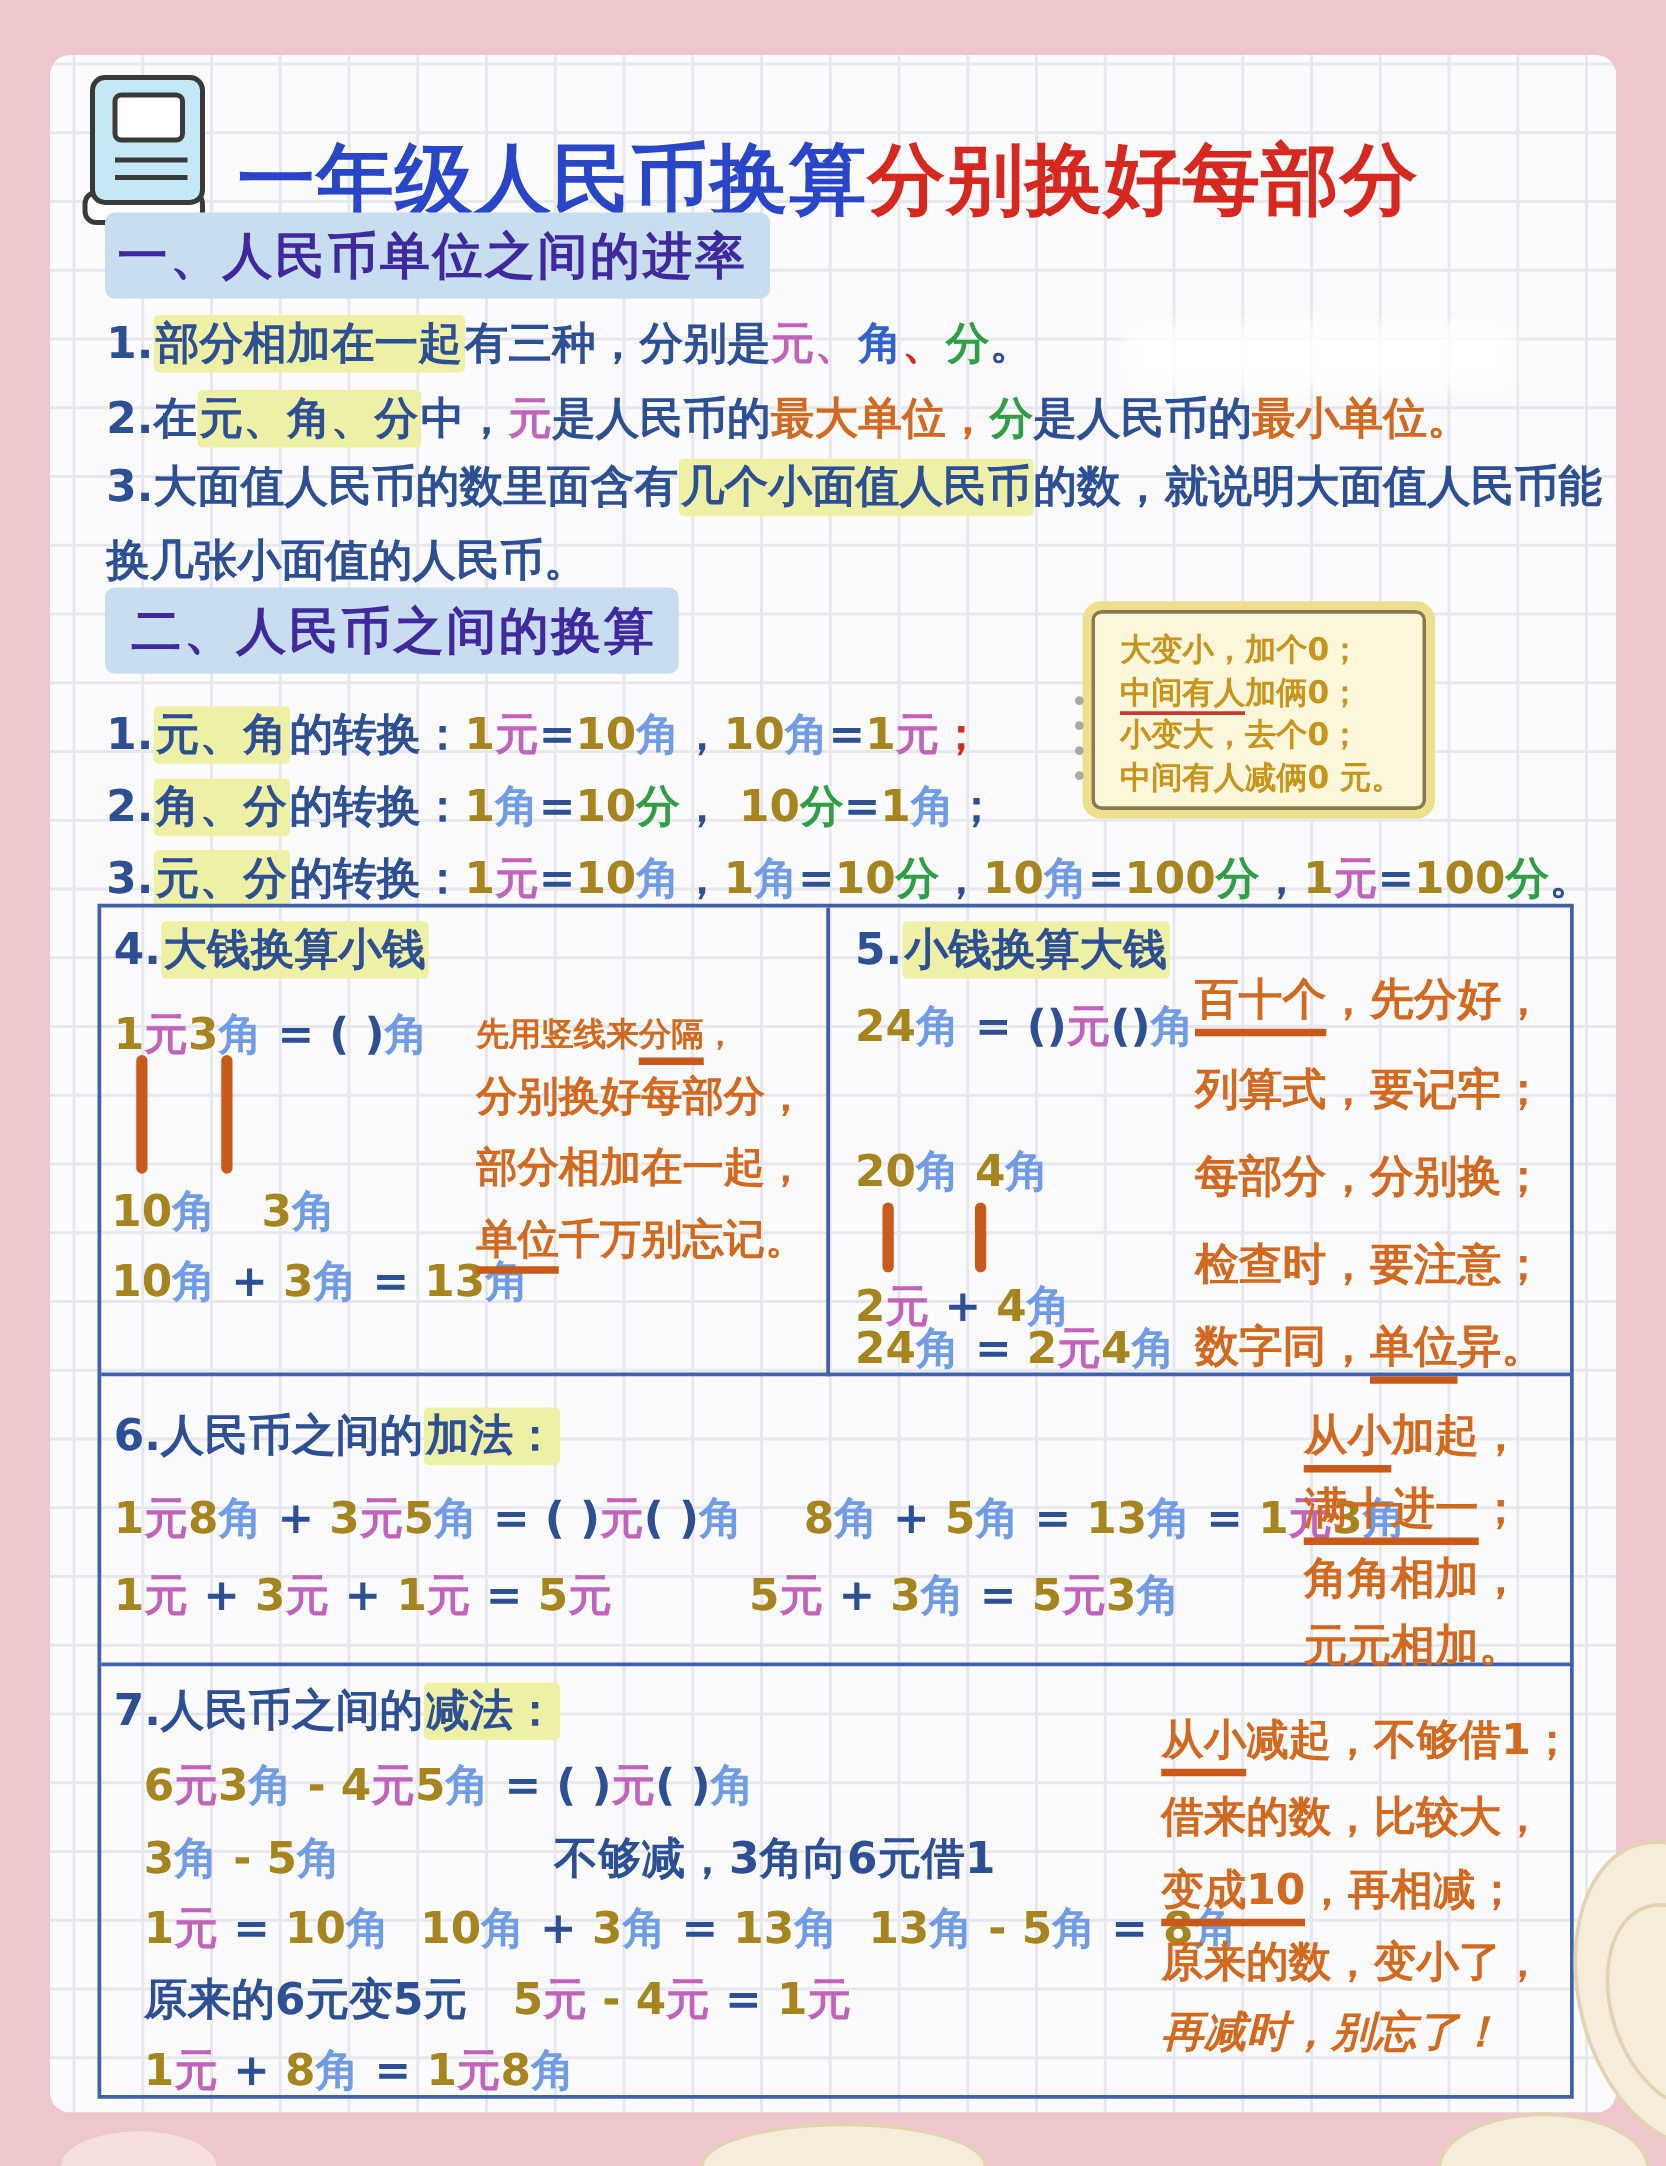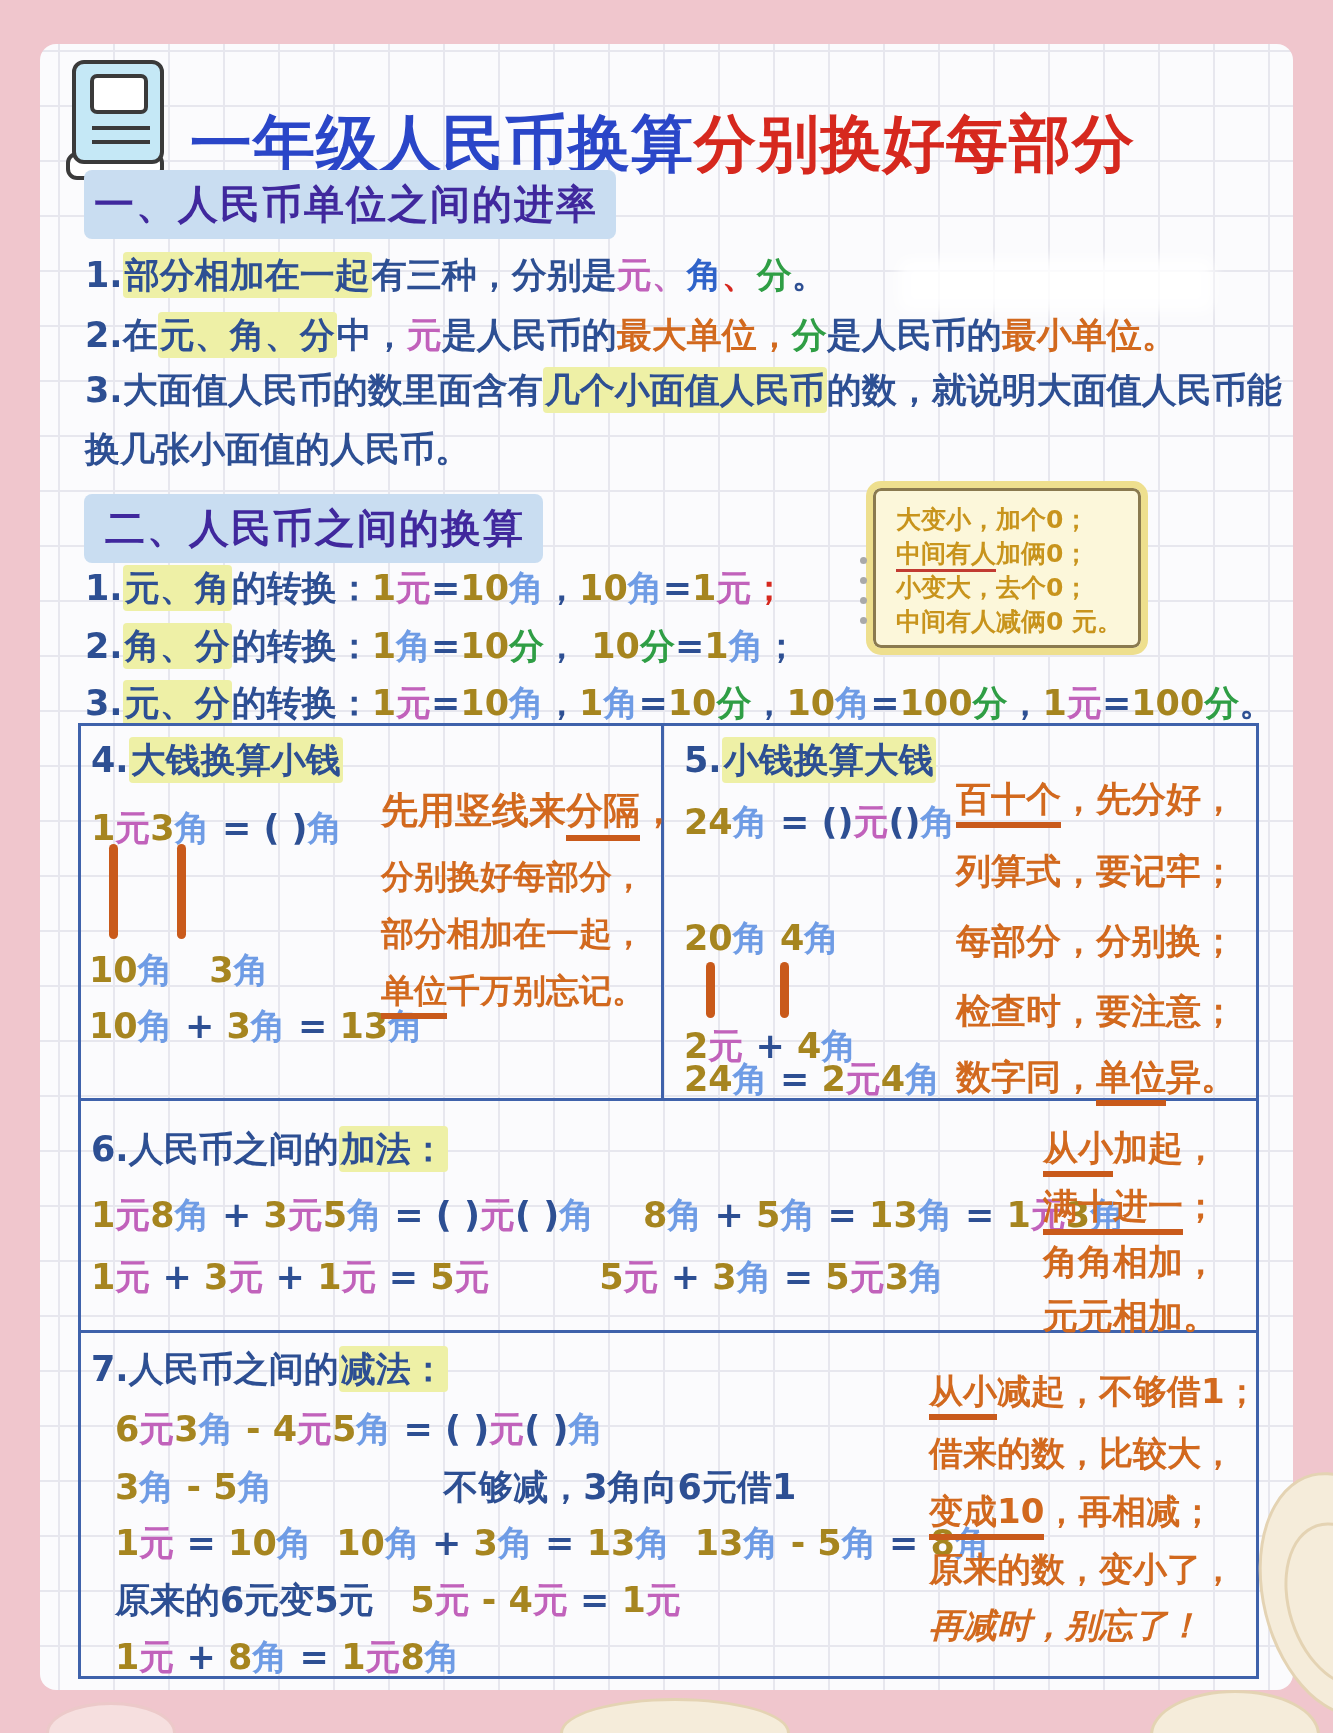--- a/index.html
+++ b/index.html
@@ -83,21 +83,21 @@
   <div class="title"><span class="blue">一年级人民币换算</span><span class="red">分别换好每部分</span></div>
 
   <div class="wm"></div>
 
   <div class="sec-head" style="left:44px;top:126px;">一、人民币单位之间的进率</div>
   <div class="line" style="left:45px;top:211px;"><span class="seg seg-b">1.</span><span class="seg seg-hy">部分相加在一起</span><span class="seg seg-b">有三种，分别是</span><span class="seg seg-y">元、</span><span class="seg seg-jb">角</span><span class="seg seg-r">、</span><span class="seg seg-f">分</span><span class="seg seg-b">。</span></div>
   <div class="line" style="left:45px;top:271px;"><span class="seg seg-b">2.在</span><span class="seg seg-hy">元、角、分</span><span class="seg seg-b">中，</span><span class="seg seg-y">元</span><span class="seg seg-b">是人民币的</span><span class="seg seg-o">最大单位，</span><span class="seg seg-f">分</span><span class="seg seg-b">是人民币的</span><span class="seg seg-o">最小单位。</span></div>
   <div class="line" style="left:45px;top:326px;"><span class="seg seg-b">3.大面值人民币的数里面含有</span><span class="seg seg-hy">几个小面值人民币</span><span class="seg seg-b">的数，就说明大面值人民币能</span></div>
   <div class="line" style="left:45px;top:385px;"><span class="seg seg-b">换几张小面值的人民币。</span></div>
 
-  <div class="sec-head" style="left:44px;top:450px;padding-left:21px;">二、人民币之间的换算</div>
+  <div class="sec-head" style="left:44px;top:426px;padding-left:21px;">二、人民币之间的换算</div>
 
   <div class="tip-box">
     <span class="tip-dot" style="top:66px;"></span>
     <span class="tip-dot" style="top:86px;"></span>
     <span class="tip-dot" style="top:106px;"></span>
     <span class="tip-dot" style="top:126px;"></span>
     <span class="tip-line"><span class="seg seg-t">大变小，加个0；</span></span>
     <span class="tip-line"><span class="seg seg-tu">中间有人</span><span class="seg seg-t">加俩0；</span></span>
     <span class="tip-line"><span class="seg seg-t">小变大，去个0；</span></span>
     <span class="tip-line"><span class="seg seg-t">中间有人减俩0 元。</span></span>
@@ -112,21 +112,21 @@
     <div class="tb-h" style="top:604px;"></div>
     <div class="tb-v"></div>
 
     <div class="cell" style="left:0;top:0;width:580px;height:372px;">
       <div class="line" style="left:10px;top:14px;"><span class="seg seg-b">4.</span><span class="seg seg-hy">大钱换算小钱</span></div>
       <div class="line" style="left:10px;top:82px;"><span class="seg seg-n">1</span><span class="seg seg-y">元</span><span class="seg seg-n">3</span><span class="seg seg-j">角</span><span class="seg seg-b"> = ( )</span><span class="seg seg-j">角</span></div>
       <div class="vbar" style="left:28px;top:118px;height:95px;"></div>
       <div class="vbar" style="left:96px;top:118px;height:95px;"></div>
       <div class="line" style="left:8px;top:224px;"><span class="seg seg-n">10</span><span class="seg seg-j">角</span><span class="seg seg-b">   </span><span class="seg seg-n">3</span><span class="seg seg-j">角</span></div>
       <div class="line" style="left:8px;top:280px;"><span class="seg seg-n">10</span><span class="seg seg-j">角</span><span class="seg seg-b"> + </span><span class="seg seg-n">3</span><span class="seg seg-j">角</span><span class="seg seg-b"> = </span><span class="seg seg-n">13</span><span class="seg seg-j">角</span></div>
-      <div class="note-line" style="left:300px;top:60px;font-size:37px;"><span class="seg seg-o">先用竖线来</span><span class="seg seg-ou">分隔</span><span class="seg seg-o">，</span></div>
+      <div class="note-line" style="left:300px;top:84px;font-size:26px;"><span class="seg seg-o">先用竖线来</span><span class="seg seg-ou">分隔</span><span class="seg seg-o">，</span></div>
       <div class="note-line" style="left:300px;top:129px;font-size:33px;"><span class="seg seg-o">分别换好每部分，</span></div>
       <div class="note-line" style="left:300px;top:186px;font-size:33px;"><span class="seg seg-o">部分相加在一起，</span></div>
       <div class="note-line" style="left:300px;top:243px;font-size:33px;"><span class="seg seg-ou">单位</span><span class="seg seg-o">千万别忘记。</span></div>
     </div>
 
     <div class="cell" style="left:583px;top:0;width:600px;height:372px;">
       <div class="line" style="left:20px;top:14px;"><span class="seg seg-b">5.</span><span class="seg seg-hy">小钱换算大钱</span></div>
       <div class="line" style="left:20px;top:76px;"><span class="seg seg-n">24</span><span class="seg seg-j">角</span><span class="seg seg-b"> = ()</span><span class="seg seg-y">元</span><span class="seg seg-b">()</span><span class="seg seg-j">角</span></div>
       <div class="line" style="left:20px;top:192px;"><span class="seg seg-n">20</span><span class="seg seg-j">角</span><span class="seg seg-b"> </span><span class="seg seg-n">4</span><span class="seg seg-j">角</span></div>
       <div class="vbar" style="left:42px;top:236px;height:56px;"></div>

